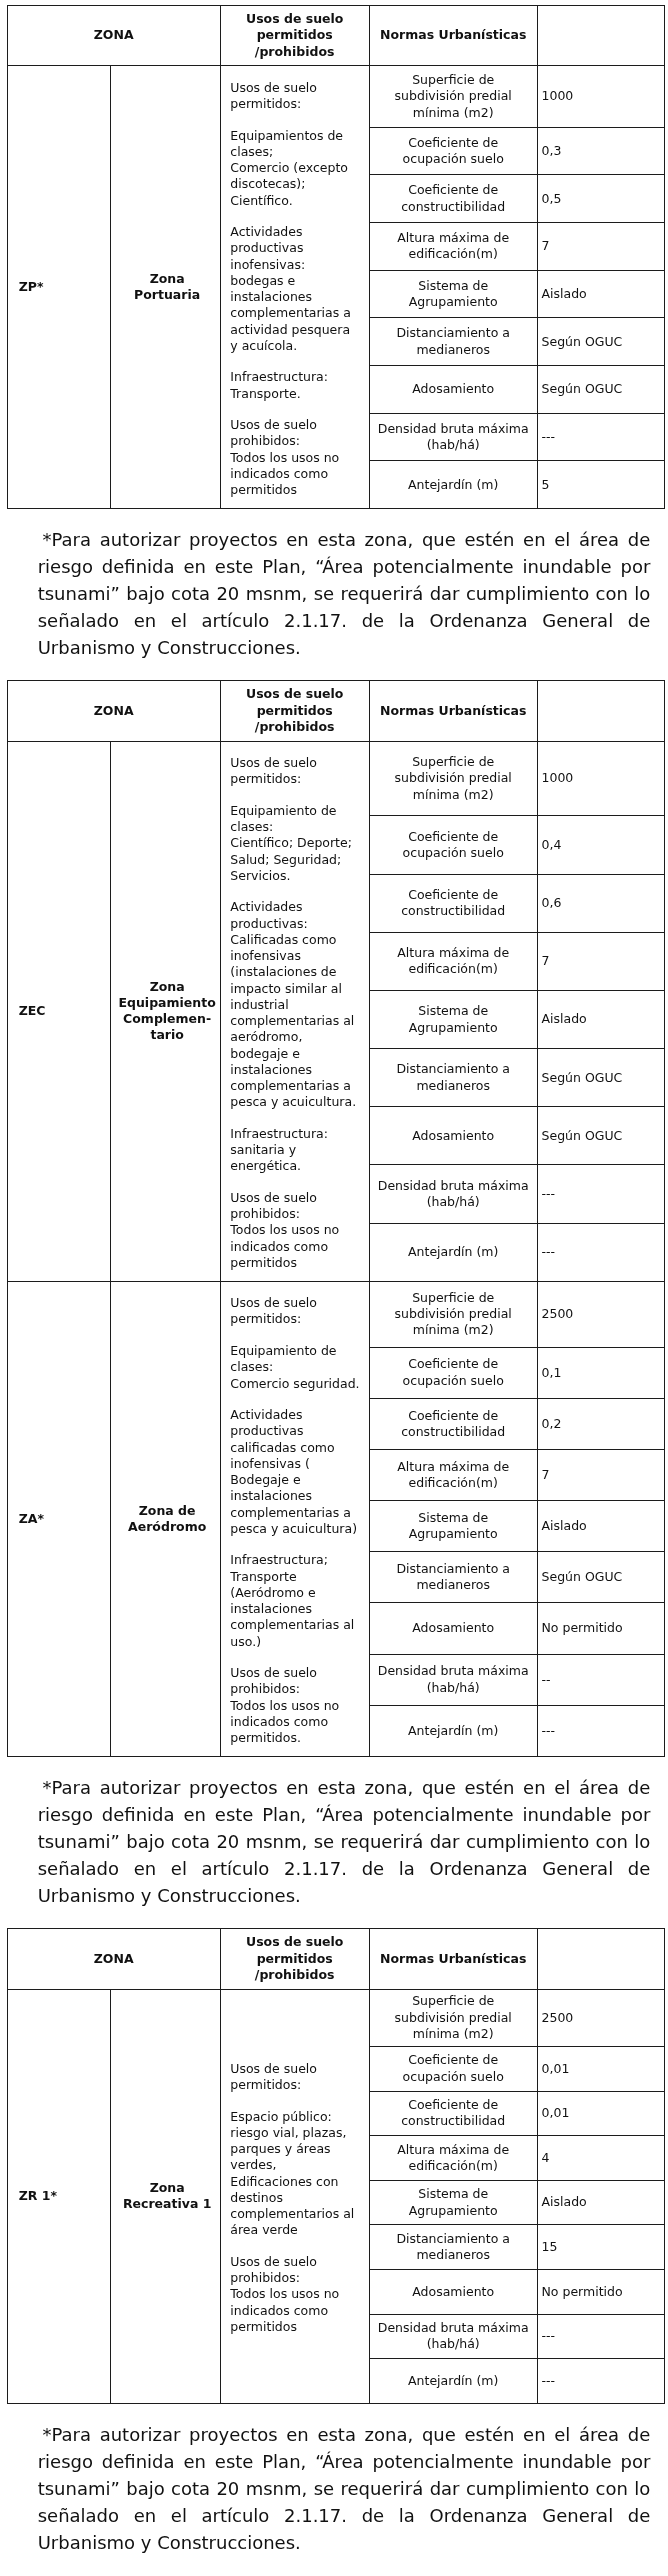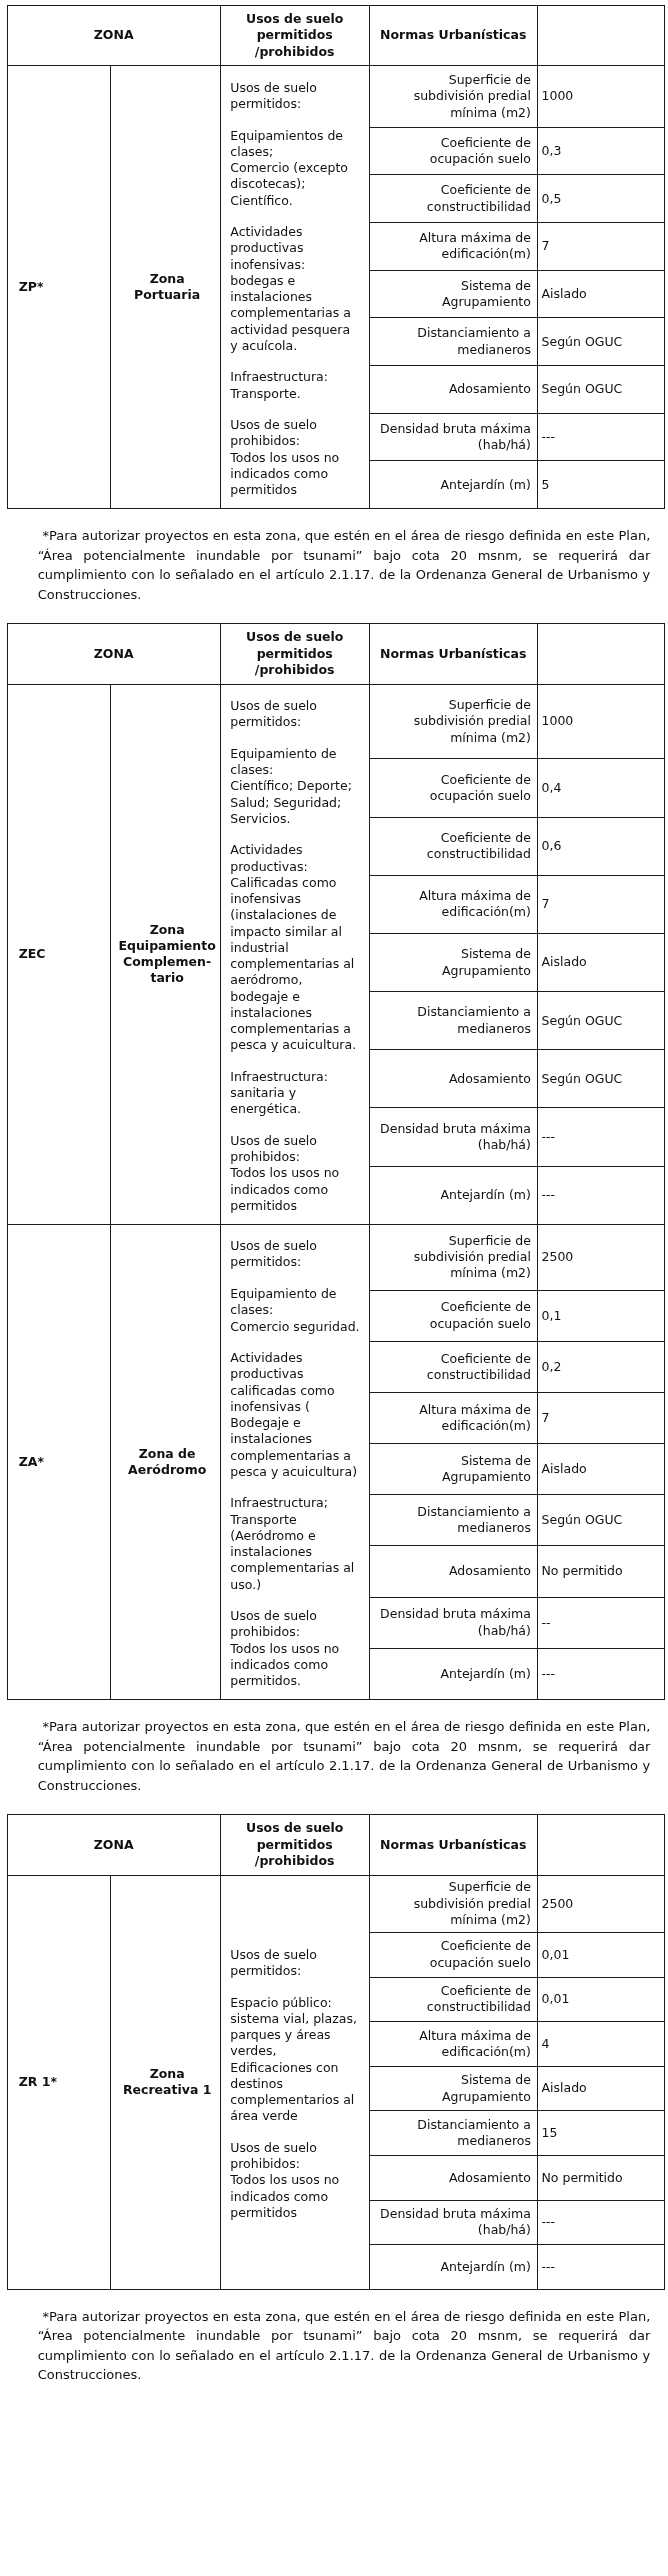--- a/index.html
+++ b/index.html
@@ -45,30 +45,30 @@
     font-size: 13px;
   }
   td.usos {
     vertical-align: top;
     padding: 13.4px 7.7px 9.6px 9.6px;
   }
   td.usos .block { margin-bottom: 15.3px; }
   td.usos .block:last-child { margin-bottom: 0; }
   td.usos .hd { }
   td.nlabel {
-    text-align: right;
+    text-align: center;
     padding: 3.8px 5.8px;
     height: 36px;
     margin-left: 24px;
   }
   td.nvalue {
     padding: 3.8px 3.8px;
   }
   p.footnote {
-    font-size: 13px;
+    font-size: 18px;
     line-height: 1.5;
     text-align: justify;
     margin: 17px 12px 19px 0;
     padding-left: 31px;
     text-indent: 4.8px;
   }
 </style>
 </head>
 <body>
 
@@ -263,21 +263,21 @@
           <th class="h-cell">Normas Urbanísticas</th>
           <th class="h-cell"></th>
         </tr>
       </thead>
       <tbody>
         <tr>
           <td class="zcode" rowspan="9">ZR 1*</td>
           <td class="zname" rowspan="9">Zona Recreativa 1</td>
           <td class="usos" rowspan="9">
             <div class="block"><span class="hd">Usos de suelo permitidos:</span></div>
-            <div class="block"><span class="hd">Espacio público:</span><br><span>sistema vial, plazas, parques y áreas verdes, Edificaciones con destinos complementarios al área verde</span></div>
+            <div class="block"><span class="hd">Espacio público:</span><br><span>riesgo vial, plazas, parques y áreas verdes, Edificaciones con destinos complementarios al área verde</span></div>
             <div class="block"><span class="hd">Usos de suelo prohibidos:</span><br><span>Todos los usos no indicados como permitidos</span></div>
           </td>
           <td class="nlabel">Superficie de subdivisión predial mínima (m2)</td>
           <td class="nvalue">2500</td>
         </tr>
         <tr>
           <td class="nlabel">Coeficiente de ocupación suelo</td>
           <td class="nvalue">0,01</td>
         </tr>
         <tr>

